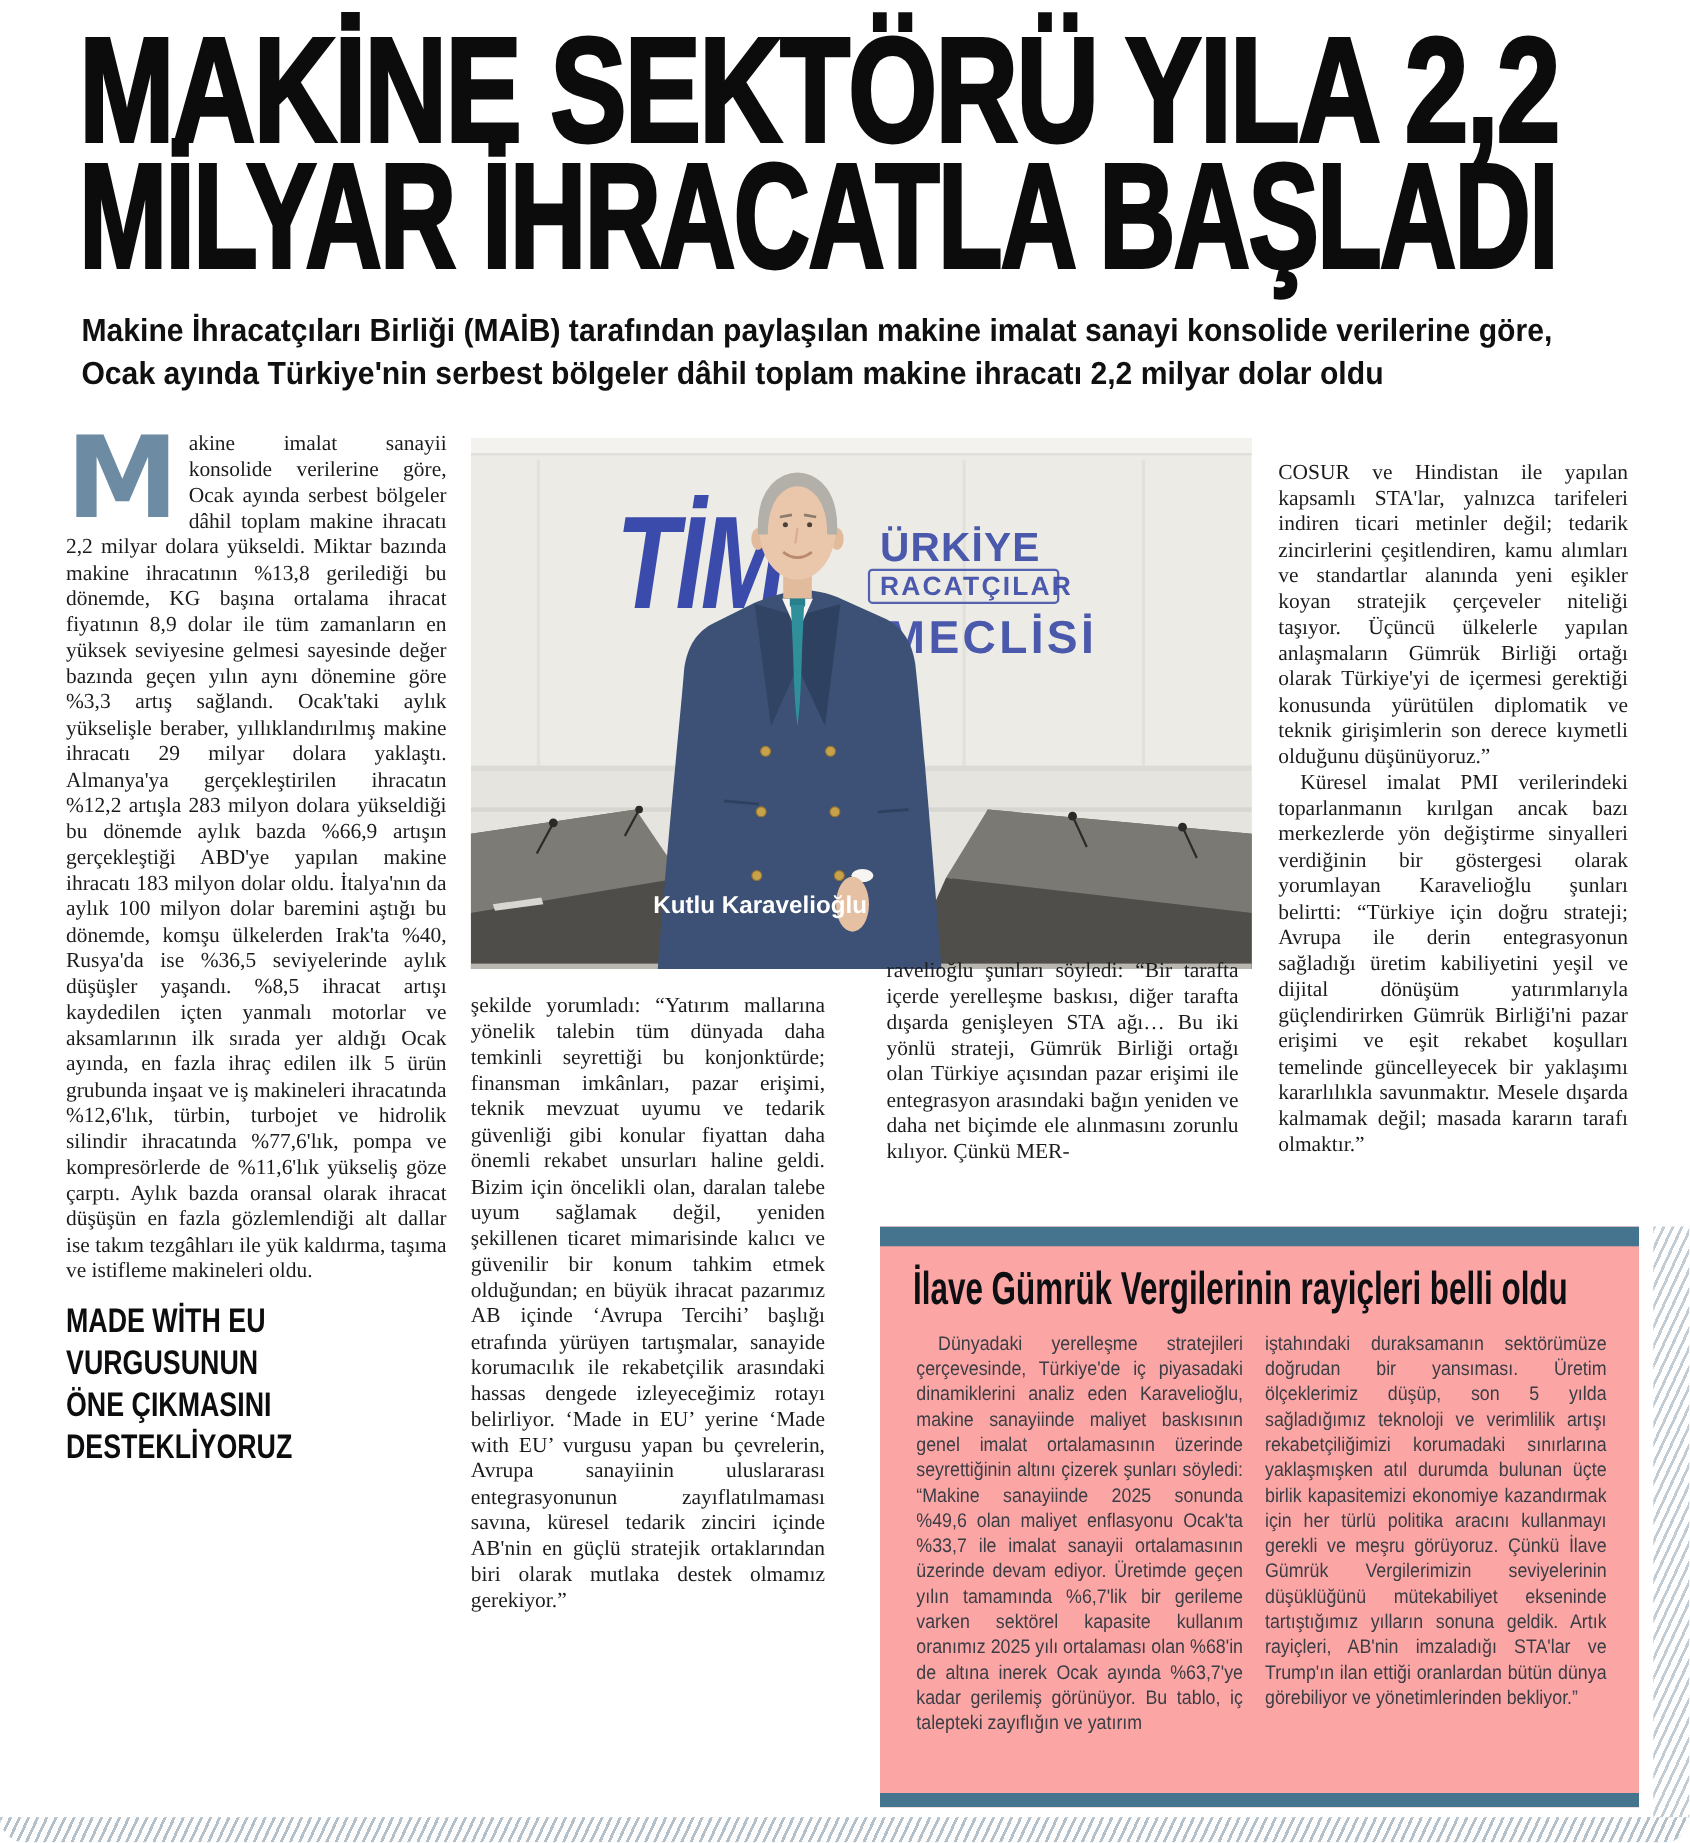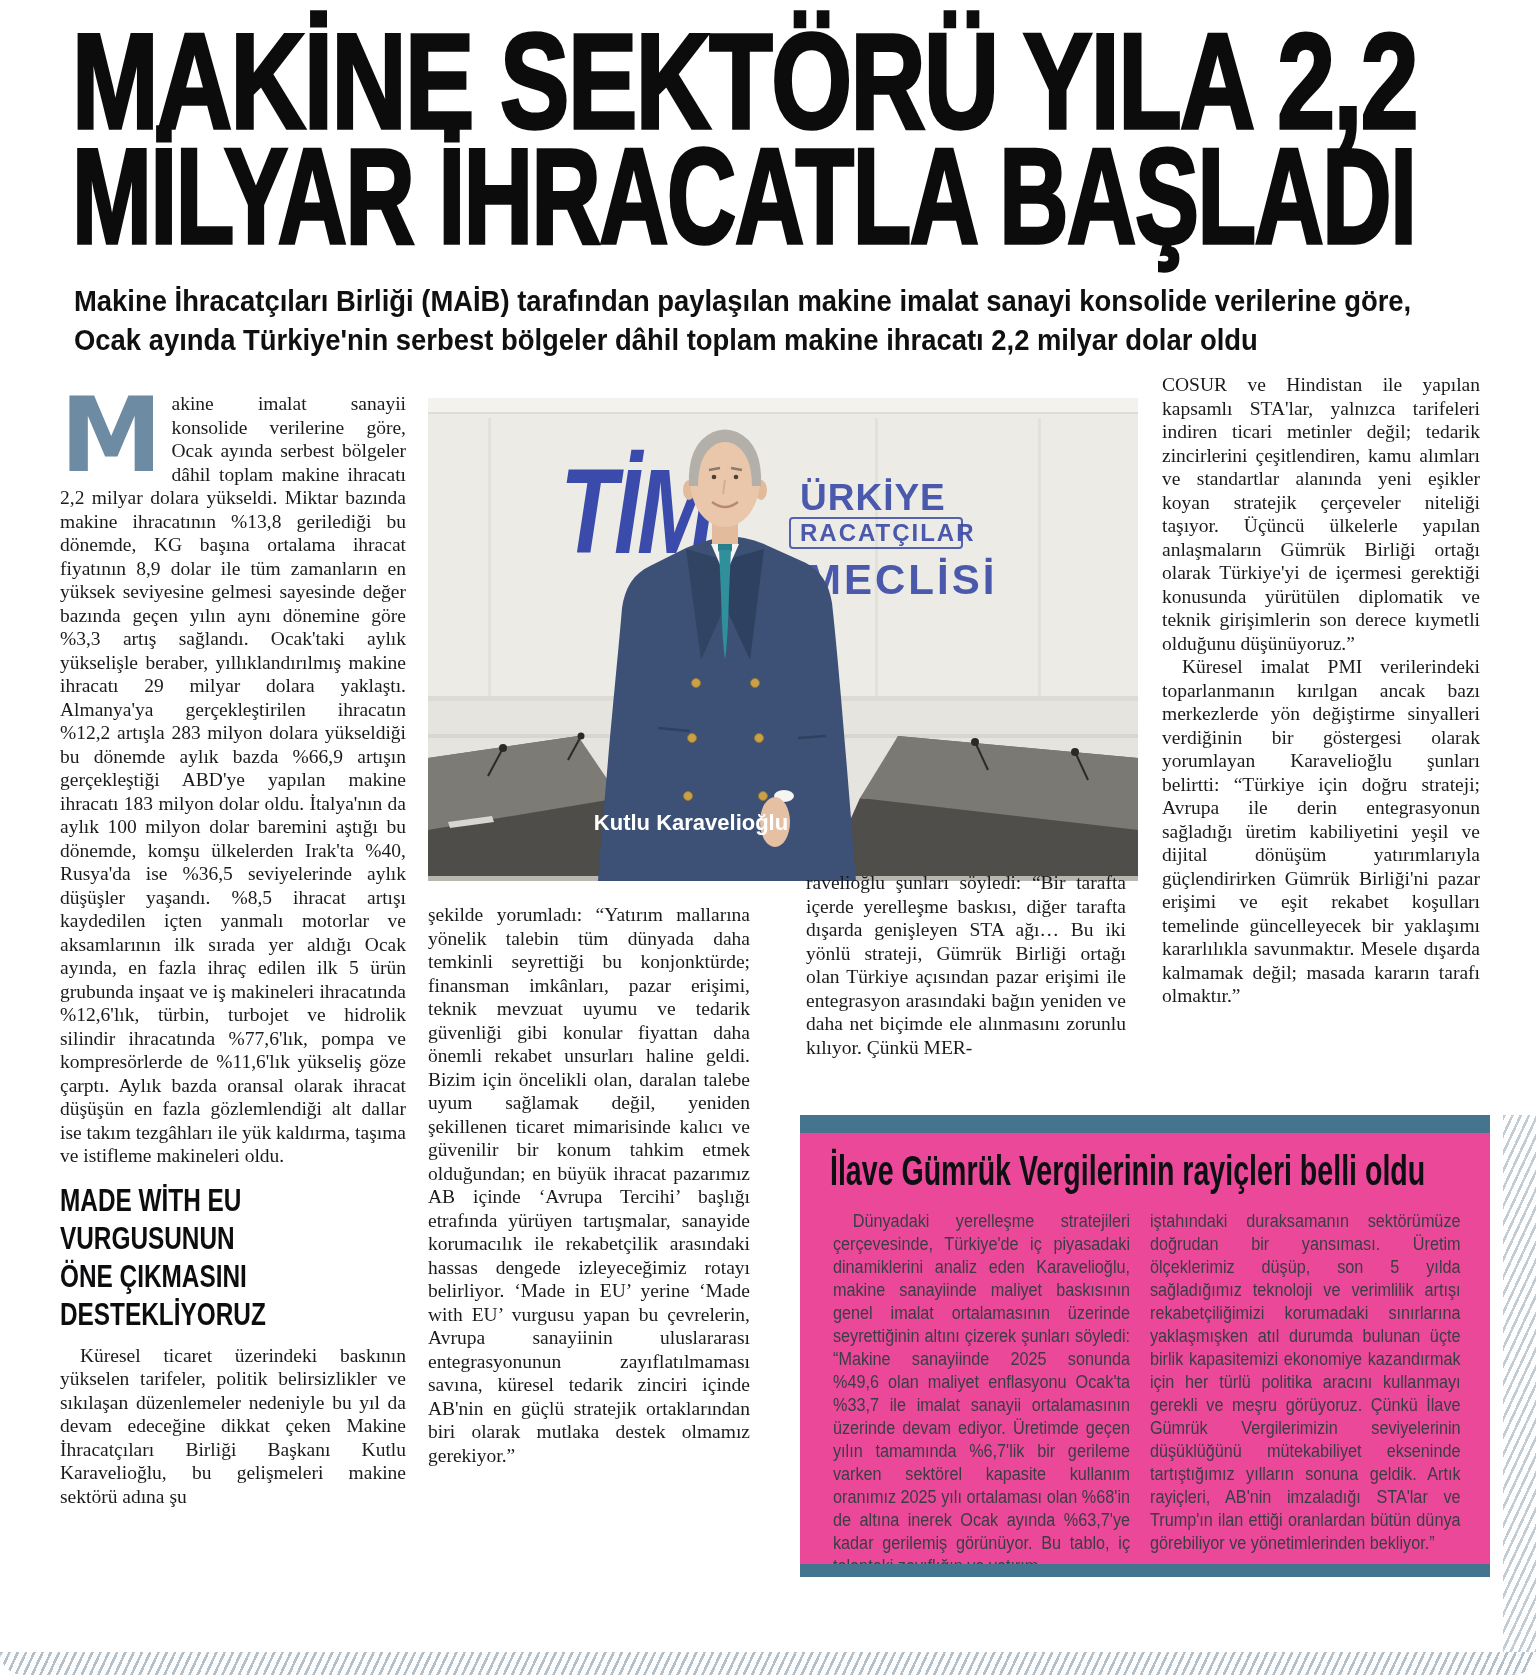--- a/index.html
+++ b/index.html
@@ -15,34 +15,34 @@
 
   
   .lead{position:absolute;left:74px;top:282px;width:1480px;transform:scaleX(0.945);transform-origin:left top;
     font-family:"Liberation Sans",sans-serif;font-weight:700;font-size:29px;line-height:39px;color:#101010;}
 
   
   .col{position:absolute;overflow:hidden;font-size:19.5px;line-height:23.5px;}
   #col1{left:60px;top:392px;width:346px;height:1250px;}
   #col2{left:428px;top:903px;width:322px;height:740px;}
   #col3{left:806px;top:871px;width:320px;height:215px;}
-  #col4{left:1162px;top:373px;width:318px;height:720px;}
+  #col4{left:1162px;top:418px;width:318px;height:720px;}
   .body-p{margin:0;text-align:justify;}
   .indent{text-indent:20px;}
   .dropcap{float:left;font-family:"DejaVu Sans",sans-serif;font-weight:bold;font-size:103px;
     line-height:76px;color:#6d8ba3;margin:5px 9px 0 0;}
   .subhead{font-family:"Liberation Sans",sans-serif;font-weight:700;font-size:31px;line-height:38px;
     color:#0d0d0f;white-space:pre-line;width:440px;transform:scaleX(0.786);transform-origin:left top;
     margin:14px 0 10px 0;}
 
   
   #photo{position:absolute;left:428px;top:398px;width:710px;height:483px;}
 
   
-  #sidebox{position:absolute;left:800px;top:1115px;width:690px;height:462px;background:#ec4899;overflow:hidden;}
+  #sidebox{position:absolute;left:800px;top:1115px;width:690px;height:528px;background:#fca5a5;overflow:hidden;}
   .sidebox-bar-top{position:absolute;left:0;top:0;width:100%;height:18px;background:#45758e;}
   .sidebox-bar-bottom{position:absolute;left:0;bottom:0;width:100%;height:13px;background:#45758e;}
   .sidebox-title{position:absolute;left:30px;top:30px;width:980px;transform:scaleX(0.68);transform-origin:left top;
     font-family:"Liberation Sans",sans-serif;font-weight:700;font-size:42px;line-height:52px;color:#0e0f12;white-space:nowrap;}
   .sidebox-col{position:absolute;top:95px;height:415px;overflow:hidden;transform:scaleX(0.9);transform-origin:left top;
     font-family:"Liberation Sans",sans-serif;font-size:18px;line-height:23px;color:#3a3d44;text-align:justify;}
   #sbleft{left:33px;width:330px;}
   #sbright{left:350px;width:345px;}
 
   
@@ -59,21 +59,20 @@
   <div class="headline-line" id="hl1">MAKİNE SEKTÖRÜ YILA 2,2</div>
   <div class="headline-line" id="hl2">MİLYAR İHRACATLA BAŞLADI</div>
 
   <div class="lead">Makine İhracatçıları Birliği (MAİB) tarafından paylaşılan makine imalat sanayi konsolide verilerine göre, Ocak ayında Türkiye'nin serbest bölgeler dâhil toplam makine ihracatı 2,2 milyar dolar oldu</div>
 
   <div class="col" id="col1">
     <p class="body-p"><span class="dropcap">M</span><span>akine imalat sanayii konsolide verilerine göre, Ocak ayında serbest bölgeler dâhil toplam makine ihracatı 2,2 milyar dolara yükseldi. Miktar bazında makine ihracatının %13,8 gerilediği bu dönemde, KG başına ortalama ihracat fiyatının 8,9 dolar ile tüm zamanların en yüksek seviyesine gelmesi sayesinde değer bazında geçen yılın aynı dönemine göre %3,3 artış sağlandı. Ocak'taki aylık yükselişle beraber, yıllıklandırılmış makine ihracatı 29 milyar dolara yaklaştı. Almanya'ya gerçekleştirilen ihracatın %12,2 artışla 283 milyon dolara yükseldiği bu dönemde aylık bazda %66,9 artışın gerçekleştiği ABD'ye yapılan makine ihracatı 183 milyon dolar oldu. İtalya'nın da aylık 100 milyon dolar baremini aştığı bu dönemde, komşu ülkelerden Irak'ta %40, Rusya'da ise %36,5 seviyelerinde aylık düşüşler yaşandı. %8,5 ihracat artışı kaydedilen içten yanmalı motorlar ve aksamlarının ilk sırada yer aldığı Ocak ayında, en fazla ihraç edilen ilk 5 ürün grubunda inşaat ve iş makineleri ihracatında %12,6'lık, türbin, turbojet ve hidrolik silindir ihracatında %77,6'lık, pompa ve kompresörlerde de %11,6'lık yükseliş göze çarptı. Aylık bazda oransal olarak ihracat düşüşün en fazla gözlemlendiği alt dallar ise takım tezgâhları ile yük kaldırma, taşıma ve istifleme makineleri oldu.</span></p>
     <div class="subhead">MADE WİTH EU VURGUSUNUN
 ÖNE ÇIKMASINI
 DESTEKLİYORUZ</div>
-    <p class="body-p indent">Küresel ticaret üzerindeki baskının yükselen tarifeler, politik belirsizlikler ve sıkılaşan düzenlemeler nedeniyle bu yıl da devam edeceğine dikkat çeken Makine İhracatçıları Birliği Başkanı Kutlu Karavelioğlu, bu gelişmeleri makine sektörü adına şu</p>
   </div>
 
   <svg id="photo" viewBox="0 0 710 483" xmlns="http://www.w3.org/2000/svg">
 
     <rect x="0" y="0" width="710" height="483" fill="#ecebe6"></rect>
     <rect x="0" y="0" width="710" height="14" fill="#f3f2ee"></rect>
     <rect x="0" y="14" width="710" height="2" fill="#dfddd8"></rect>
     <rect x="60" y="20" width="3" height="300" fill="#e3e1dc"></rect>
     <rect x="447" y="20" width="3" height="300" fill="#e3e1dc"></rect>
     <rect x="610" y="20" width="3" height="300" fill="#e3e1dc"></rect>

